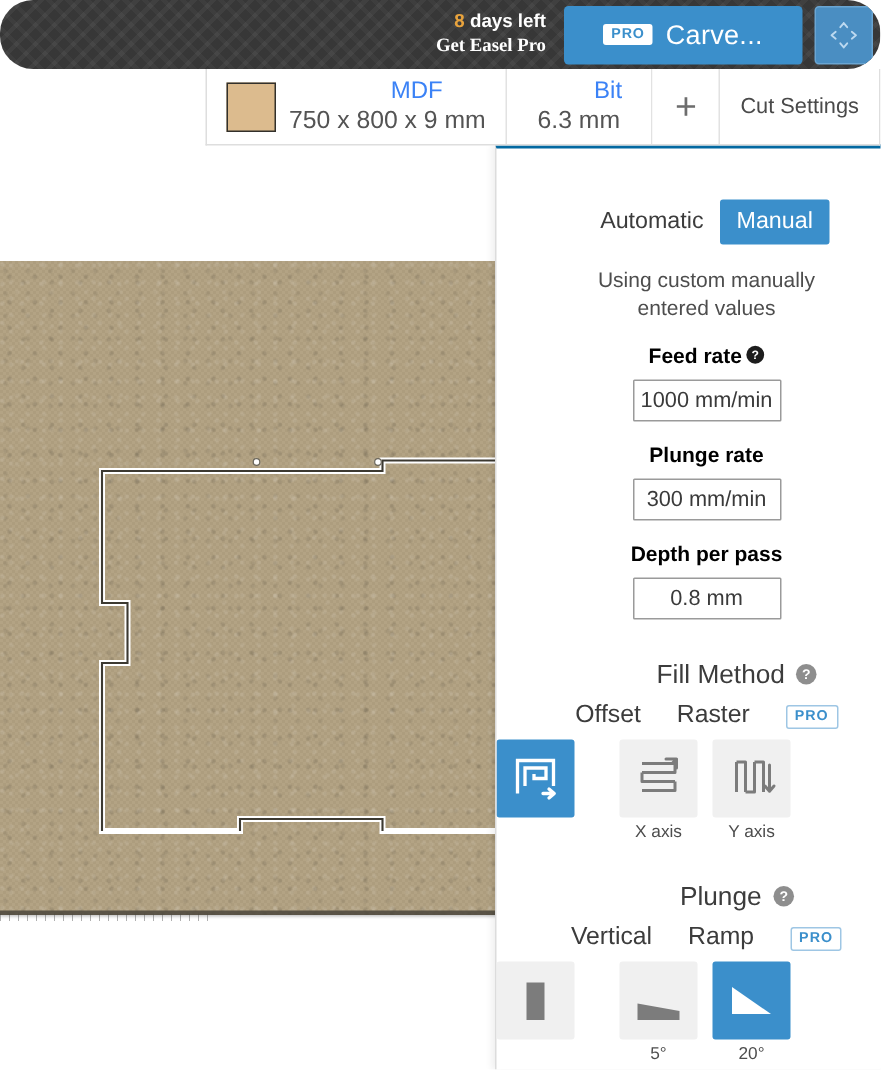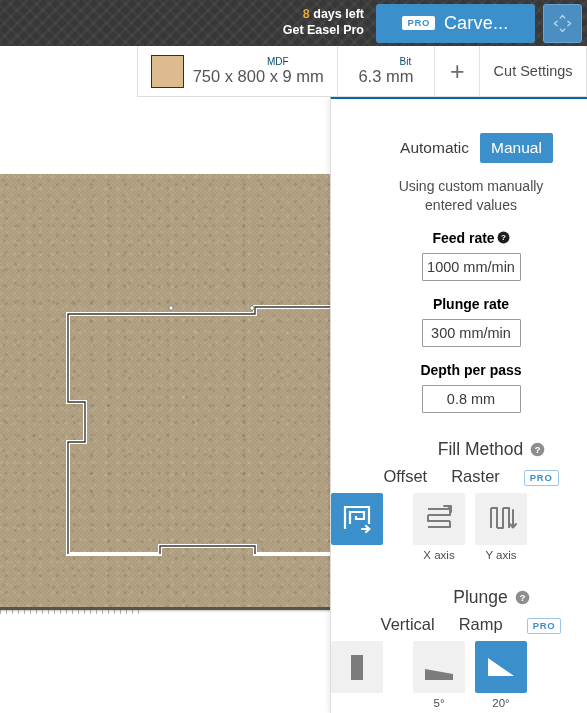--- a/index.html
+++ b/index.html
@@ -18,36 +18,37 @@
 
   
   .topbar {
     position: absolute; top: 0; left: 0;
     width: 587px; height: 46px;
     background: #3c3c3c;
     background-image:
       repeating-linear-gradient(135deg, rgba(255,255,255,0.030) 0px, rgba(255,255,255,0.030) 3px, rgba(0,0,0,0.05) 3px, rgba(0,0,0,0.05) 9px),
       repeating-linear-gradient(45deg, rgba(255,255,255,0.025) 0px, rgba(255,255,255,0.025) 3px, rgba(0,0,0,0.04) 3px, rgba(0,0,0,0.04) 9px);
     overflow: hidden;
+    border-radius: 22px;
   }
   .topbar-right {
     position: absolute; right: 0; top: 0;
     height: 46px;
     display: flex; align-items: center;
     gap: 8px;
     padding-right: 5px;
   }
   .trial-block {
     text-align: right;
     line-height: 1.25;
     padding-right: 4px;
   }
   .trial-line1 { font-size: 12.5px; font-weight: bold; color: #ffffff; white-space: nowrap; }
   .trial-days { color: #e8a33d; }
-  .trial-line2 { font-size: 12.5px; font-weight: bold; color: #ffffff; white-space: nowrap; }
+  .trial-line2 { font-size: 12.5px; font-weight: bold; color: #ffffff; white-space: nowrap; font-family: Liberation Serif, serif; }
 
   .carve-btn {
     width: 159px; height: 39px;
     background: #3b8fcb;
     border: none; border-radius: 3px;
     display: flex; align-items: center; justify-content: center;
     gap: 9px;
     cursor: pointer;
   }
   .pro-chip-solid {
@@ -137,21 +138,21 @@
   }
   .tb-cell:last-child { border-right: none; }
   .tb-material { gap: 9px; width: 200px; }
   .swatch {
     width: 33px; height: 33px;
     background: #dcbb8e;
     border: 1px solid #32302b;
     flex: 0 0 auto;
   }
   .tb-stack { display: flex; flex-direction: column; align-items: center; line-height: 1.15; }
-  .tb-sub { font-size: 10px; color: #0c4a6e; margin-left: 39px; }
+  .tb-sub { font-size: 16px; color: #3b82f6; margin-left: 39px; }
   .tb-main { font-size: 16.5px; color: #545454; white-space: nowrap; }
   .tb-bit { width: 98px; }
   .tb-plus { width: 45px; font-size: 25px; color: #6d6d6d; font-weight: 300; }
   .tb-cut {
     width: 106px; font-size: 14.5px; color: #4a4a4a;
     background: #ffffff;
     border-bottom: none;
   }
 
   

